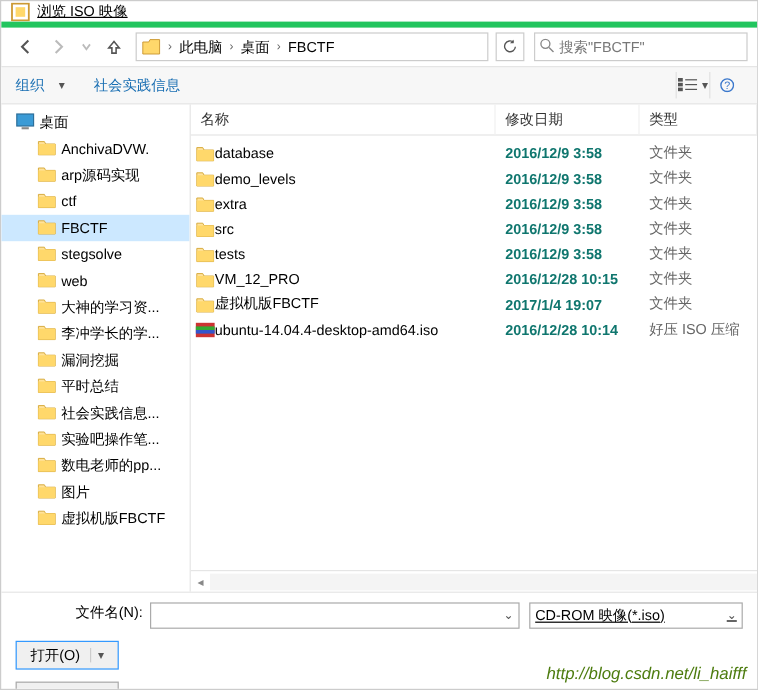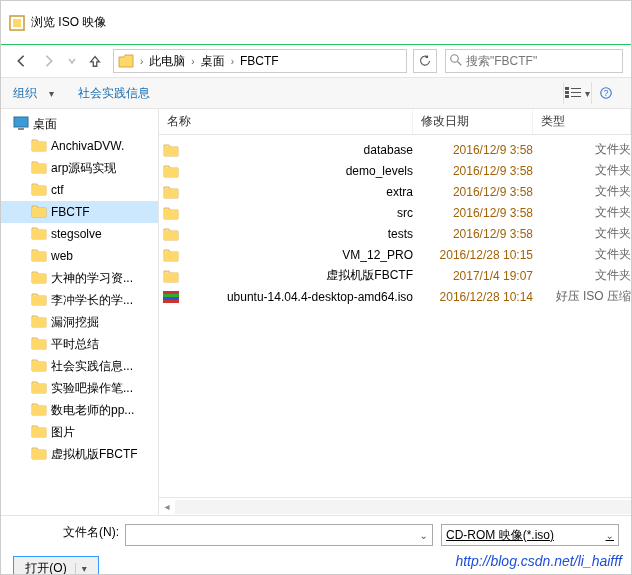--- a/index.html
+++ b/index.html
@@ -1,18 +1,18 @@
 <!DOCTYPE html>
 <html><head>
 <meta charset="utf-8">
 <style>
 * { box-sizing: border-box; margin: 0; padding: 0; font-family: "Microsoft YaHei", "Segoe UI", sans-serif; font-size: 12px; }
 body { background: #fff; width: 632px; height: 575px; overflow: hidden; border: 1px solid #ccc; }
 
-.titlebar { height: 44px; display: flex; align-items: center; padding: 0 8px; border-bottom: 1px solid #22c55e; }
+.titlebar { height: 22px; display: flex; align-items: center; padding: 0 8px; border-bottom: 5px solid #22c55e; text-decoration: underline; }
 .titlebar .app-icon { width: 16px; height: 16px; margin-right: 6px; }
 .titlebar .title { color: #000; }
 
 .navbar { height: 32px; display: flex; align-items: center; padding: 0 8px; gap: 4px; }
 .nav-btn { width: 24px; height: 24px; display: flex; align-items: center; justify-content: center; color: #555; user-select: none; }
 .nav-btn.disabled { color: #bbb; }
 .breadcrumb { flex: 1; height: 24px; border: 1px solid #ccc; display: flex; align-items: center; padding: 0 2px; margin: 0 2px; }
 .breadcrumb .folder-icon-box { width: 20px; display:flex; align-items: center; justify-content:center; }
 .bc-sep { padding: 0 4px; color: #666; font-size: 10px;}
 .bc-item { padding: 0 2px; color: #000; }
@@ -26,48 +26,48 @@
 .toolbar .ricon { width: 28px; height:22px; display:flex; align-items:center; justify-content:center; color:#444; border-left:1px solid #e0e0e0;}
 
 .body { display: flex; height: 406px; }
 .tree { width: 158px; border-right: 1px solid #e5e5e5; overflow: hidden; padding-top:4px; }
 .tree-row { height: 22px; display: flex; align-items: center; padding-left: 12px; }
 .tree-row.depth1 { padding-left: 30px; }
 .tree-row.sel { background: #cce8ff; }
 .ticon { width:16px; height:16px; margin-right:4px; flex-shrink:0;}
 .tlabel { white-space: nowrap; overflow: hidden; }
 
-.list { flex: 1; display: flex; flex-direction: column; text-align: right; }
+.list { flex: 1; display: flex; flex-direction: column; }
 .list-header { height: 26px; display: flex; align-items: center; border-bottom: 1px solid #e5e5e5; color:#333; }
 .list-header div { padding-left: 8px; border-right: 1px solid #f0f0f0; height:100%; display:flex; align-items:center;}
 .col-name { width: 254px; }
 .col-date { width: 120px; }
 .col-type { flex:1; }
 .list-body { flex: 1; overflow:hidden; padding-top:4px;}
 .list-row { height: 21px; display: flex; align-items: center; }
 .list-row .c-icon { width:20px; display:flex; justify-content:center; padding-left:4px;}
 .list-row .c-name { width: 234px; padding-left:0; white-space:nowrap; overflow:hidden;}
-.list-row .c-date { width: 120px; color:#a16207; padding-left:8px;}
+.list-row .c-date { width: 120px; color:#0f766e; padding-left:8px;font-weight:bold;}
 .list-row .c-type { flex:1; color:#666; padding-left:8px; white-space:nowrap; overflow:hidden;}
 .list-footer { height: 18px; border-top:1px solid #e5e5e5; display:flex; align-items:center;}
 .list-footer .sc-left { width:16px; height:14px; display:flex; align-items:center; justify-content:center; color:#888; font-size:10px;}
 .list-footer .sc-track { flex:1; background:#f4f4f4; height:14px;}
 
 .bottom { padding: 8px 12px 12px 12px; border-top: 1px solid #e5e5e5; }
 .brow { display: flex; align-items: flex-start; margin-bottom: 10px; }
 .blabel { width: 112px; text-align: right; padding-right: 6px;}
 .binput { flex: 1; height: 22px; border: 1px solid #aaa; display:flex; align-items:center; justify-content:flex-end; padding-right:4px; margin-right: 8px;}
 .bselect { width: 178px; height: 22px; border: 1px solid #aaa; display:flex; align-items:center; justify-content:space-between; padding:0 4px;text-decoration:underline;}
 .bbtns { display: flex; justify-content: flex-end; gap: 10px; padding-right: 6px; flex-direction: column;}
 .bbtn { width: 86px; height: 24px; border: 1px solid #aaa; background:#f0f0f0; display:flex; align-items:center; justify-content:center; }
 .bbtn.primary { border-color:#3399ff; }
 .dd { font-size:10px; color:#555; margin-left:4px;}
 
 .svg-folder { width:16px; height:14px; }
-.watermark { position:absolute; right:10px; bottom:6px; color:#1d4ed8; font-size:14px; font-style:italic; pointer-events:none;}
+.watermark { position:absolute; right:10px; bottom:6px; color:#4d7c0f; font-size:14px; font-style:italic; pointer-events:none;}
 </style>
 </head>
 <body>
 
 <div class="titlebar">
   <span class="app-icon">
     <svg viewBox="0 0 16 16" width="16" height="16">
         <rect x="1" y="1" width="14" height="14" fill="none" stroke="#cc9933" stroke-width="1.5"></rect>
         <rect x="4" y="4" width="8" height="8" fill="#ffd86b"></rect>
       </svg>

